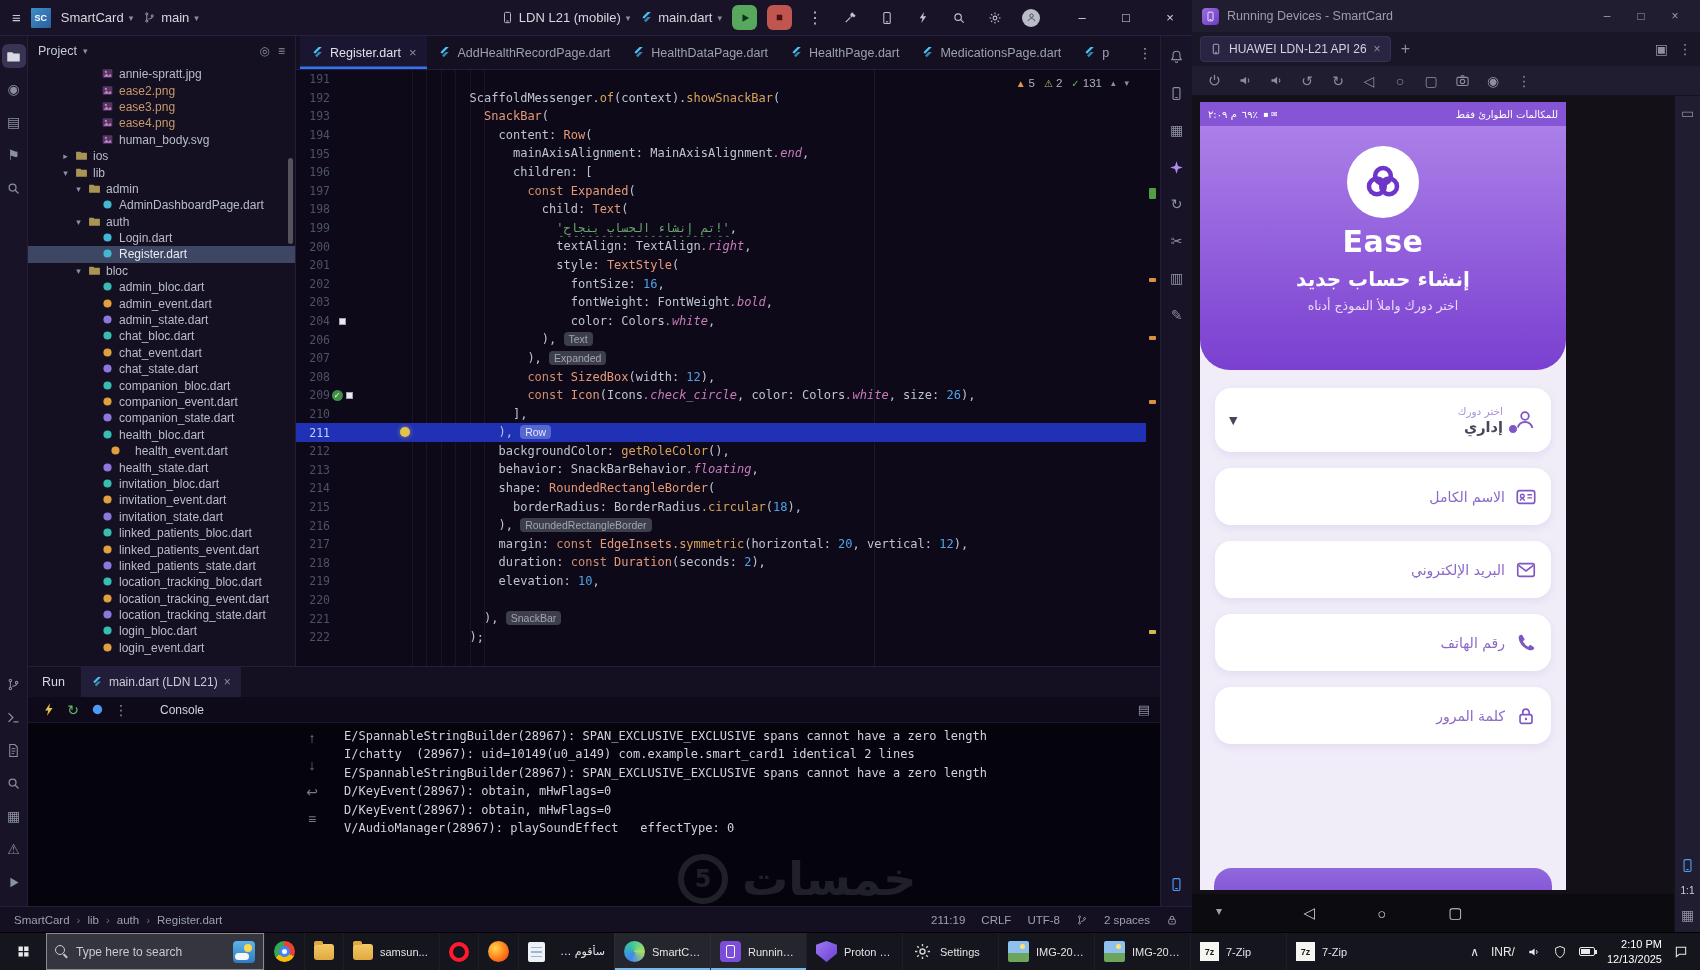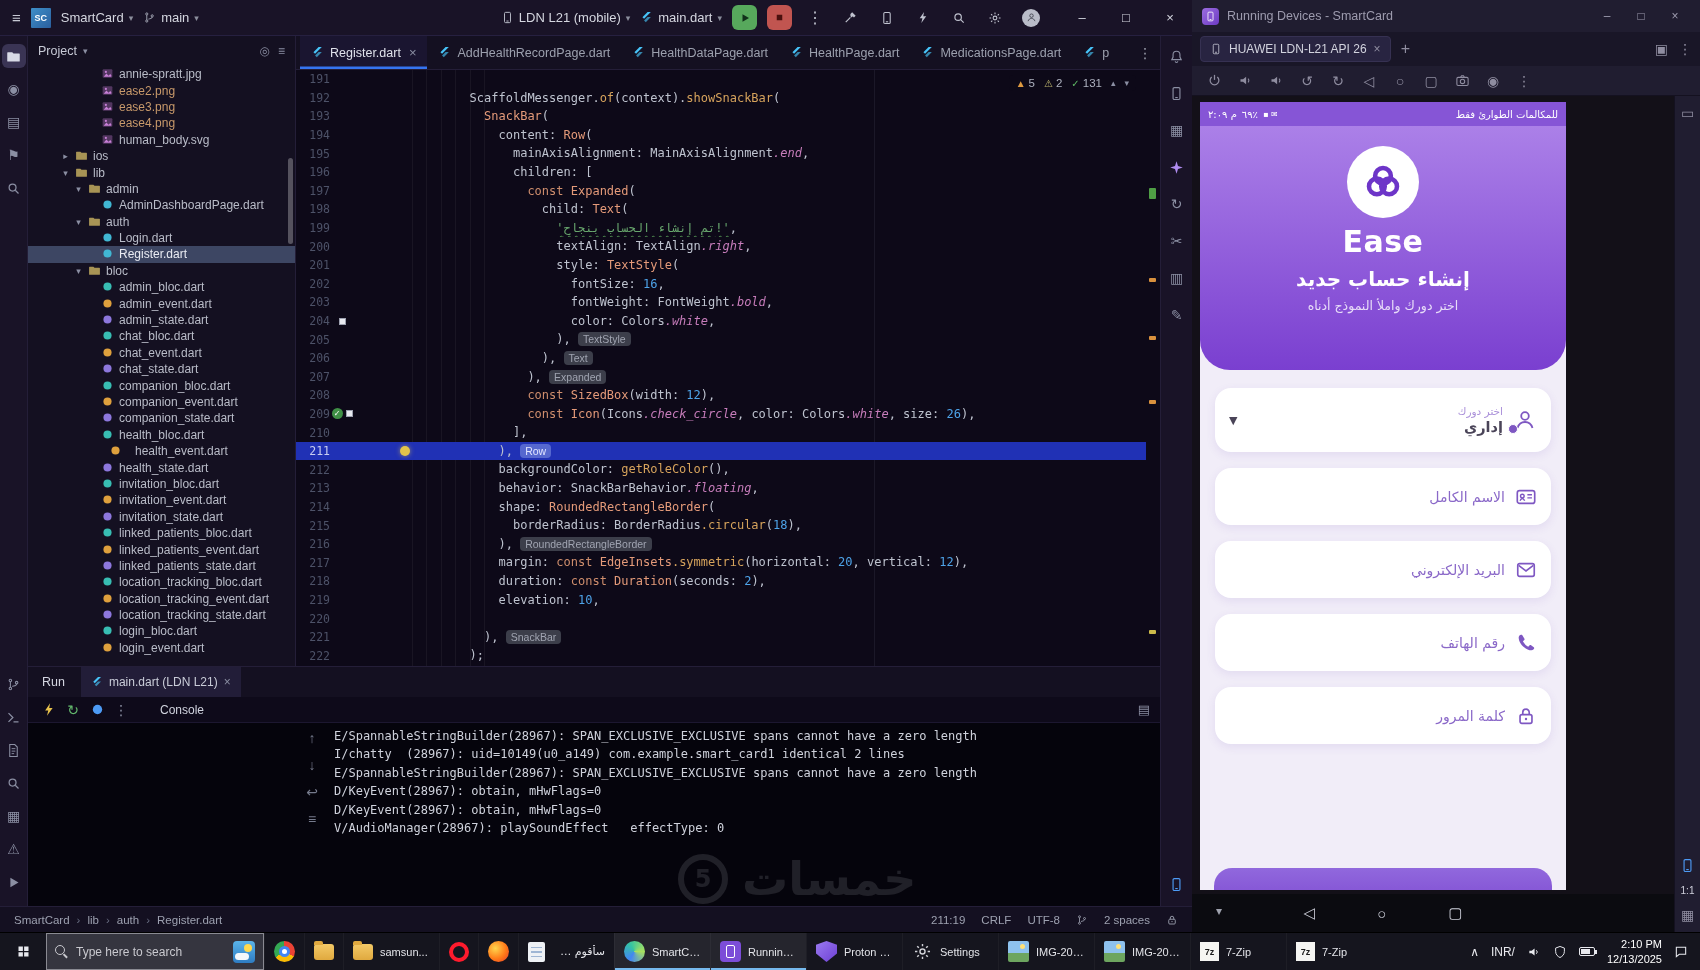--- a/index.html
+++ b/index.html
@@ -82,21 +82,21 @@
 .runtabs{height:30px;display:flex;align-items:stretch;background:#141021;padding-left:14px;gap:16px;flex:none}
 .runlabel{font-size:12.5px;color:#d5d7e2;align-self:center}
 .runtab{display:flex;align-items:center;gap:6px;background:#221d38;padding:0 10px;font-size:12px;color:#c9ccd8}
 .runbar{height:26px;display:flex;align-items:center;gap:2px;padding:0 10px;background:#0e0a1a;border-bottom:1px solid #1c1730;flex:none}
 .runbar .sbtn{width:22px;height:22px}
 .conlabel{font-size:12px;color:#d0d3de;margin-left:26px}
 .runbar-end{margin-left:auto;color:#8b8fa3;font-size:13px}
 .runbody{flex:1;position:relative;background:#05040c;overflow:hidden}
 .vstrip{position:absolute;left:272px;top:6px;width:24px;display:flex;flex-direction:column;gap:9px;align-items:center;color:#757a8c}
 .vstrip .sbtn{width:18px;height:18px;color:#757a8c}
-.ctext{position:absolute;left:306px;top:4px;right:10px;font:12px/18.4px "DejaVu Sans Mono",monospace;color:#cfd2dc}
+.ctext{position:absolute;left:316px;top:4px;right:10px;font:12px/18.4px "DejaVu Sans Mono",monospace;color:#cfd2dc}
 .conline{white-space:pre}
 .wmark{position:absolute;left:650px;bottom:0;display:flex;align-items:center;gap:14px;opacity:.13;color:#d7dae2;pointer-events:none;font-family:"DejaVu Sans",sans-serif}
 .wm-circle{width:50px;height:50px;border:6px solid #d7dae2;border-radius:50%;display:grid;place-items:center;font-size:24px;font-weight:bold}
 .wm-text{font-size:46px;font-weight:bold}
 
 .sbar{height:26px;background:#141021;border-top:1px solid #241e38;display:flex;align-items:center;padding:0 14px;font-size:11.5px;color:#9da1b0;flex:none}
 .bc{display:flex;gap:7px;align-items:center}
 .bc .sep{color:#676c80}
 .sb-right{margin-left:auto;display:flex;gap:16px;align-items:center}
 .sb-right .ic{width:12px;height:12px;color:#9da1b0}
@@ -916,25 +916,20 @@
                   <pre class="ct"><span class="tk-pl">                              fontWeight: FontWeight</span><span class="tk-st">.bold</span><span class="tk-pl">,</span></pre>
                 </div>
                 <div class="cl">
                   <span class="ln">204</span>
                   <span class="lm">
                     <span class="mk-sq"></span>
                   </span>
                   <pre class="ct"><span class="tk-pl">                              color: Colors</span><span class="tk-st">.white</span><span class="tk-pl">,</span></pre>
                 </div>
                 <div class="cl">
-                  <span class="ln">205</span>
-                  <span class="lm"></span>
-                  <pre class="ct"><span class="tk-pl">                            ), </span><span class="hint">TextStyle</span></pre>
-                </div>
-                <div class="cl">
                   <span class="ln">206</span>
                   <span class="lm"></span>
                   <pre class="ct"><span class="tk-pl">                          ), </span><span class="hint">Text</span></pre>
                 </div>
                 <div class="cl">
                   <span class="ln">207</span>
                   <span class="lm"></span>
                   <pre class="ct"><span class="tk-pl">                        ), </span><span class="hint">Expanded</span></pre>
                 </div>
                 <div class="cl">

